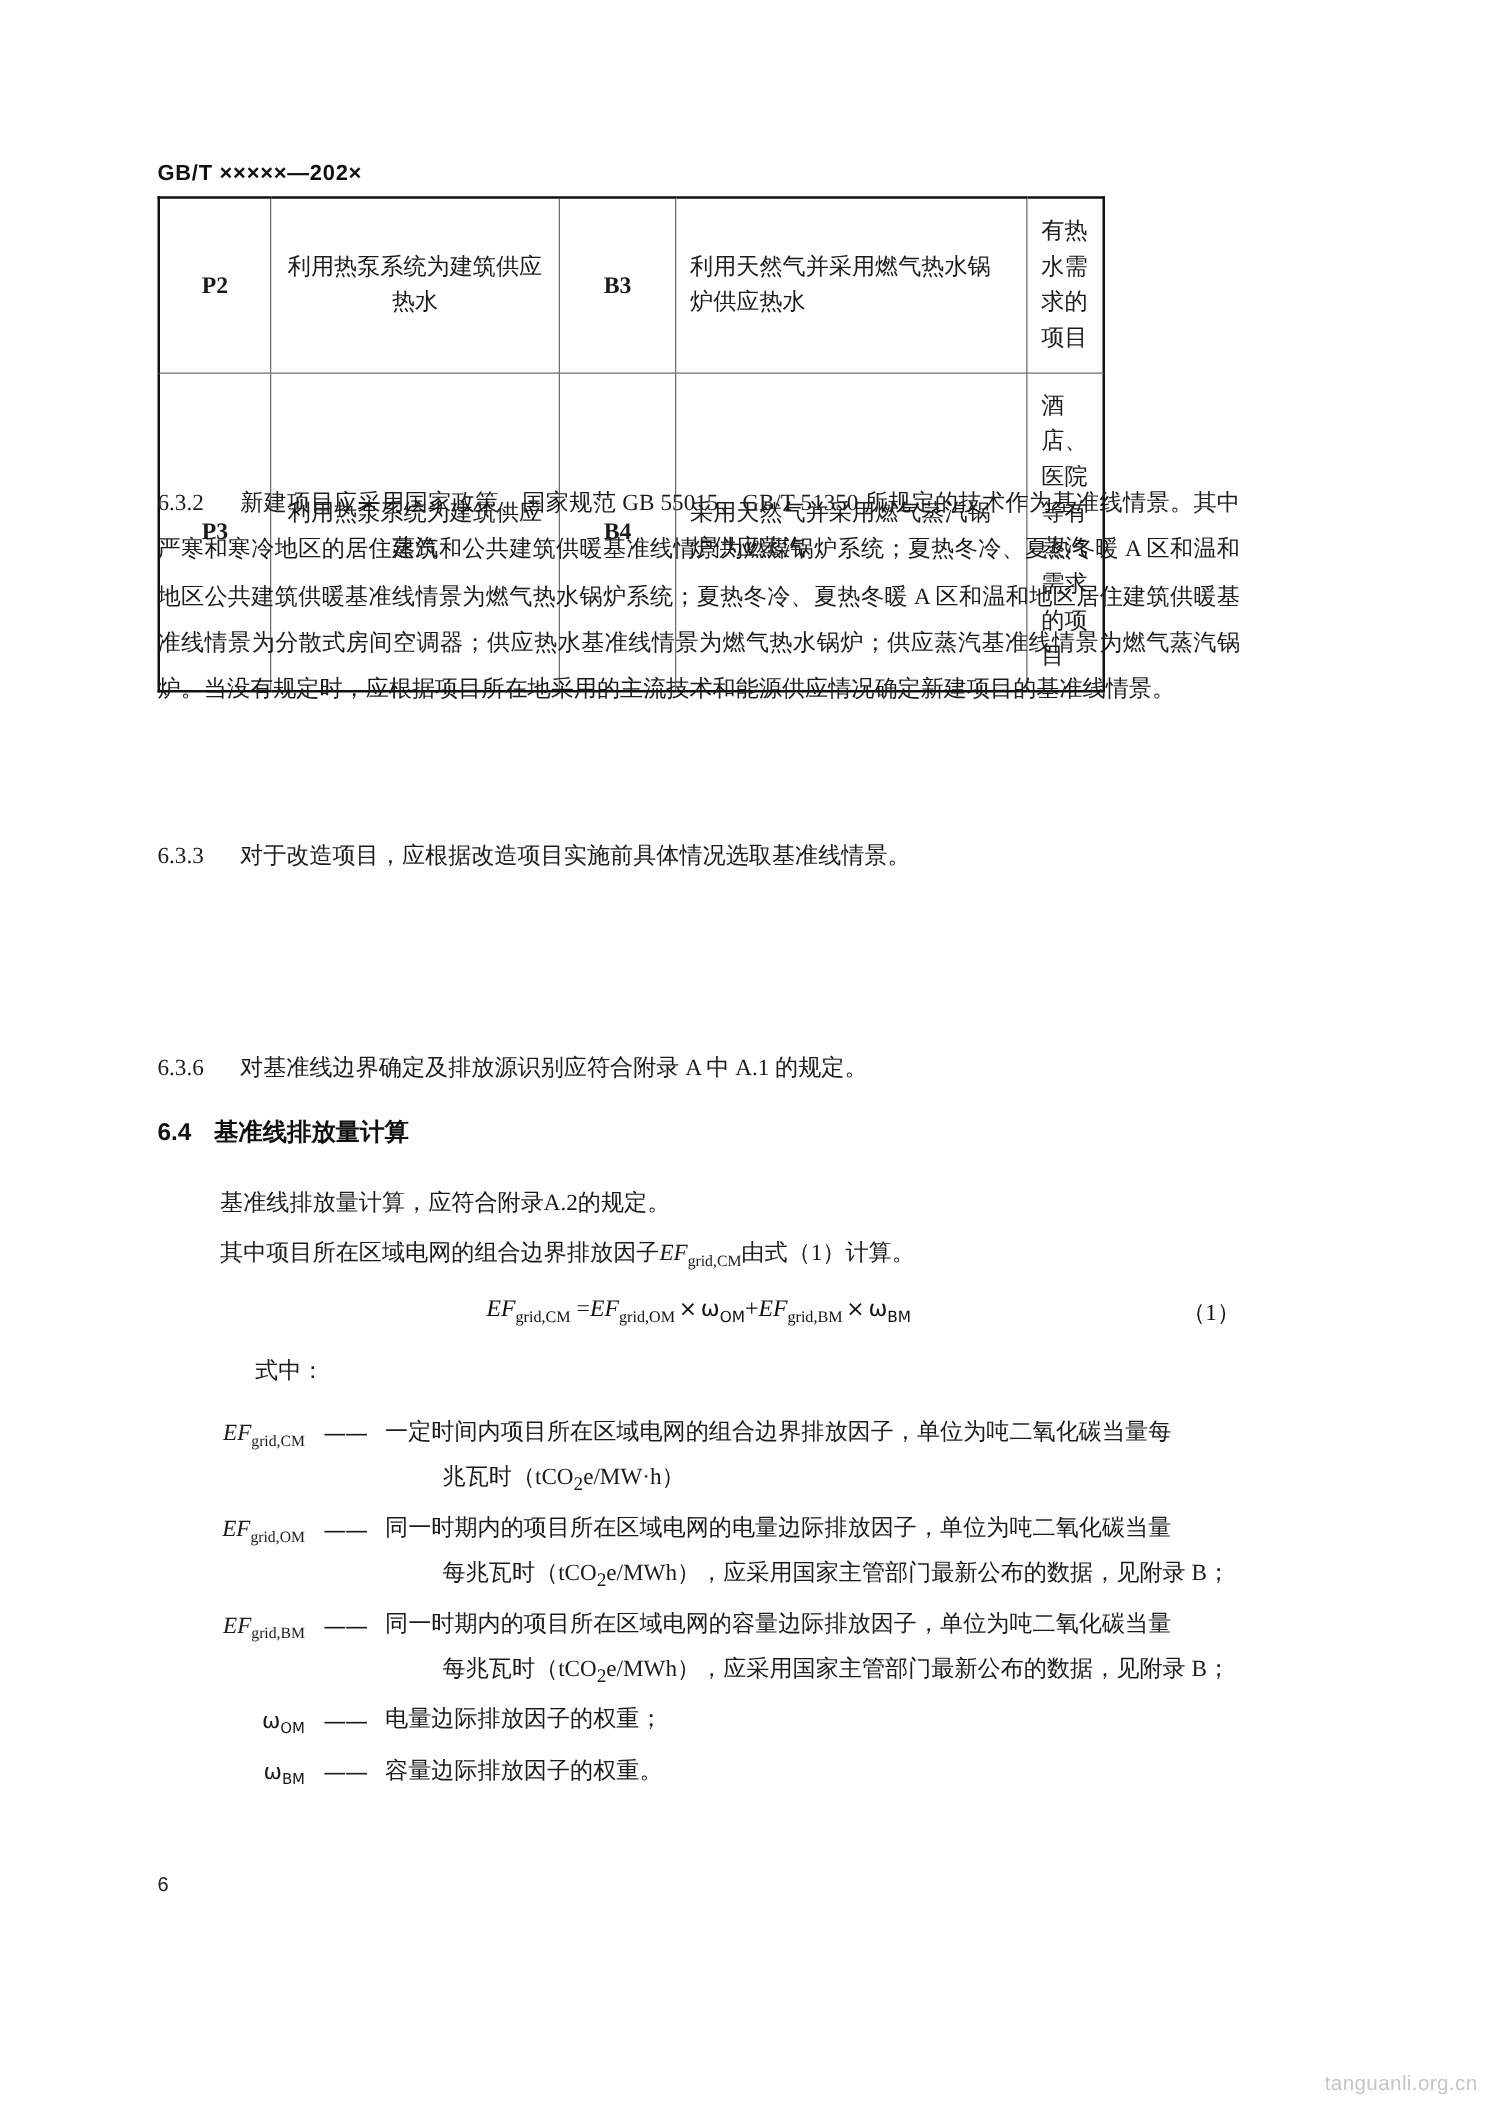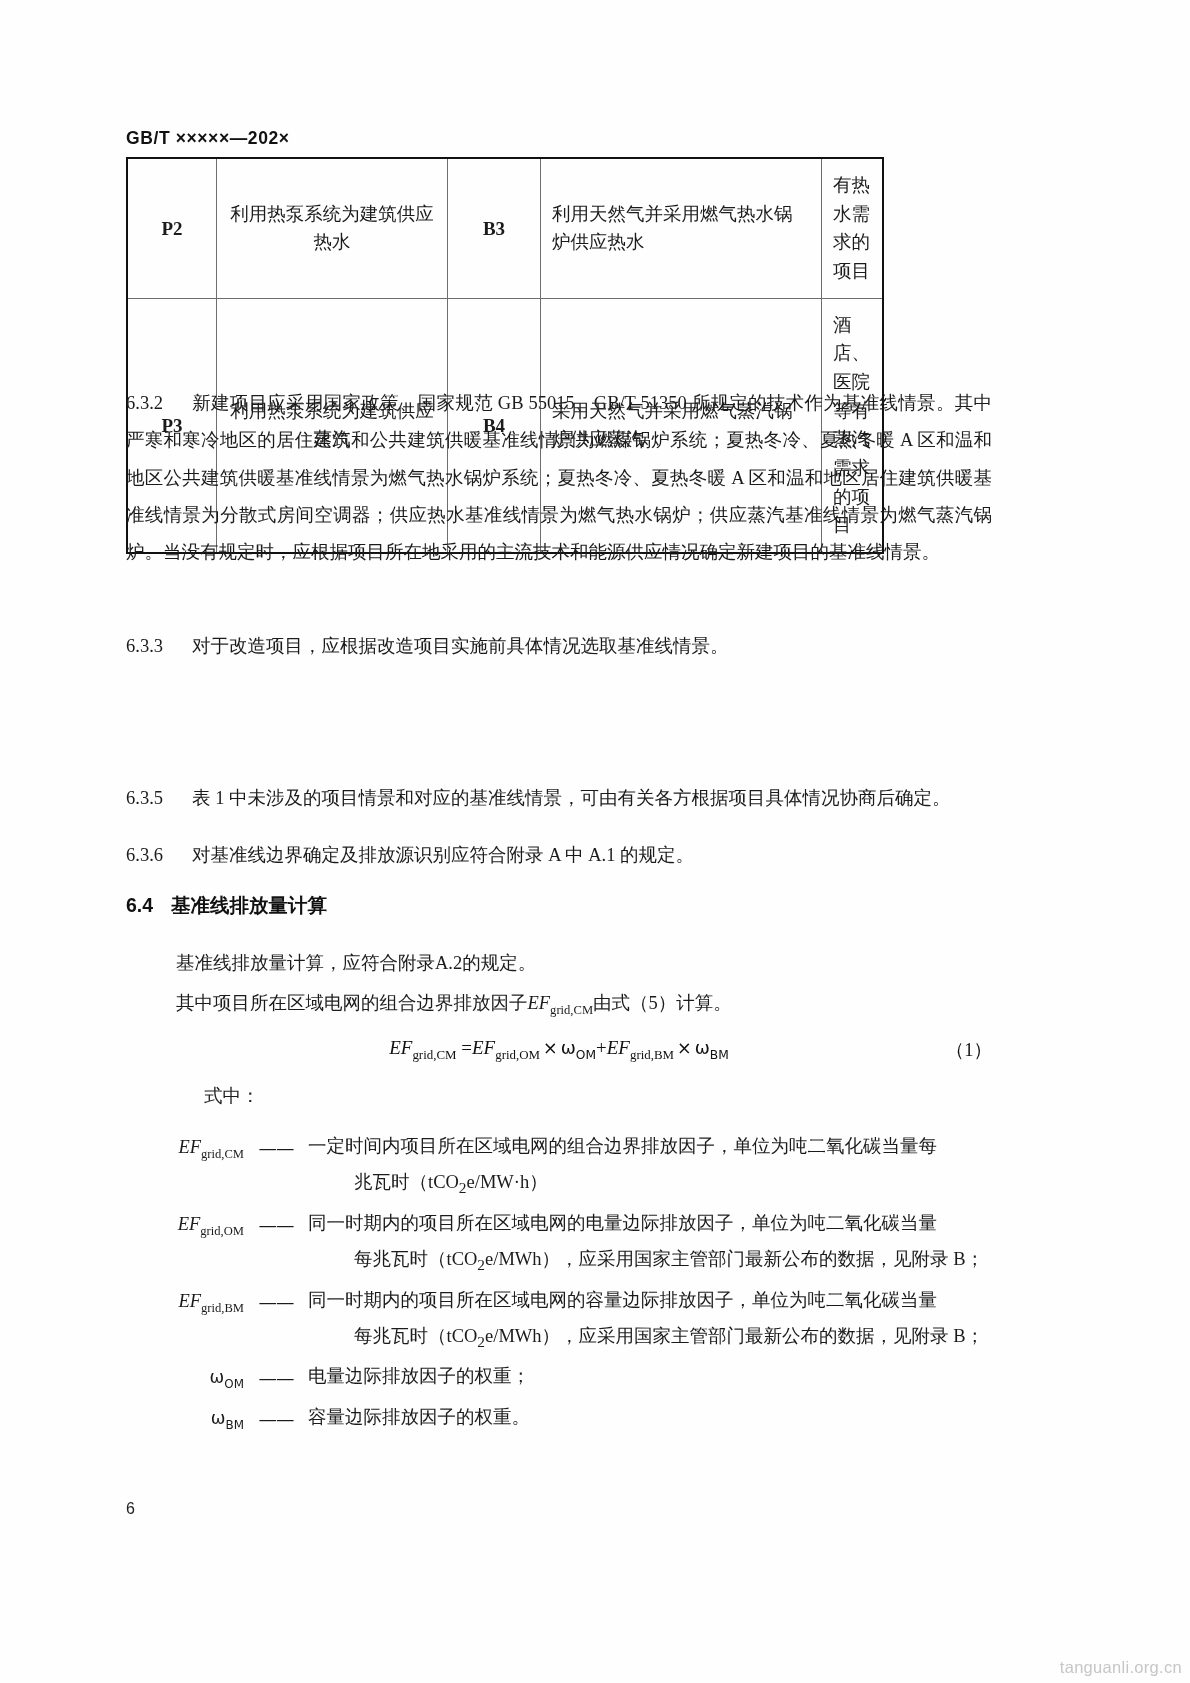--- a/index.html
+++ b/index.html
@@ -231,41 +231,38 @@
         <td class="c-base outer-bottom">采用天然气并采用燃气蒸汽锅炉供应蒸汽</td>
         <td class="c-note outer-bottom outer-right">酒店、医院等有蒸汽需求的项目</td>
       </tr>
     </tbody>
   </table>
 
   <div class="clause" style="top:385px;">
     <span class="num">6.3.2</span><span>新建项目应采用国家政策、国家规范 GB 55015、GB/T 51350 所规定的技术作为基准线情景。其中严寒和寒冷地区的居住建筑和公共建筑供暖基准线情景为燃煤锅炉系统；夏热冬冷、夏热冬暖 A 区和温和地区公共建筑供暖基准线情景为燃气热水锅炉系统；夏热冬冷、夏热冬暖 A 区和温和地区居住建筑供暖基准线情景为分散式房间空调器；供应热水基准线情景为燃气热水锅炉；供应蒸汽基准线情景为燃气蒸汽锅炉。当没有规定时，应根据项目所在地采用的主流技术和能源供应情况确定新建项目的基准线情景。</span>
   </div>
 
-  <div class="clause" style="top:628px;">
+  <div class="clause" style="top:667px;">
     <span class="num">6.3.3</span><span>对于改造项目，应根据改造项目实施前具体情况选取基准线情景。</span>
   </div>
 
 
-  <div class="clause" style="top:780px;">
-    <span class="num">6.3.5</span><span>表 1 中未涉及的项目情景和对应的基准线情景，可由有关各方根据项目具体情况协商后确定。</span>
-  </div>
 
   <div class="clause" style="top:837px;">
     <span class="num">6.3.6</span><span>对基准线边界确定及排放源识别应符合附录 A 中 A.1 的规定。</span>
   </div>
 
   <div class="heading" style="top:892px;">
     <span class="hnum">6.4</span><span>基准线排放量计算</span>
   </div>
 
   <div class="indent-para" style="top:945px;">基准线排放量计算，应符合附录A.2的规定。</div>
 
   <div class="indent-para" style="top:985px;">
-    <span>其中项目所在区域电网的组合边界排放因子</span><span class="var"><span>EF</span><sub class="sm">grid,CM</sub></span><span>由式（5）计算。</span>
+    <span>其中项目所在区域电网的组合边界排放因子</span><span class="var"><span>EF</span><sub class="sm">grid,CM</sub></span><span>由式（1）计算。</span>
   </div>
 
   <div class="formula-row" style="top:1037px;">
     <div class="formula-body">
       <span class="var"><span>EF</span><sub class="sm">grid,CM</sub></span>
       <span>=</span><span class="var"><span>EF</span><sub class="sm">grid,OM</sub></span><span class="times">×</span><span class="omega"><span>ω</span><sub class="sm">OM</sub></span><span>+</span><span class="var"><span>EF</span><sub class="sm">grid,BM</sub></span><span class="times">×</span><span class="omega"><span>ω</span><sub class="sm">BM</sub></span>
     </div>
     <div class="formula-num">（1）</div>
   </div>
 

